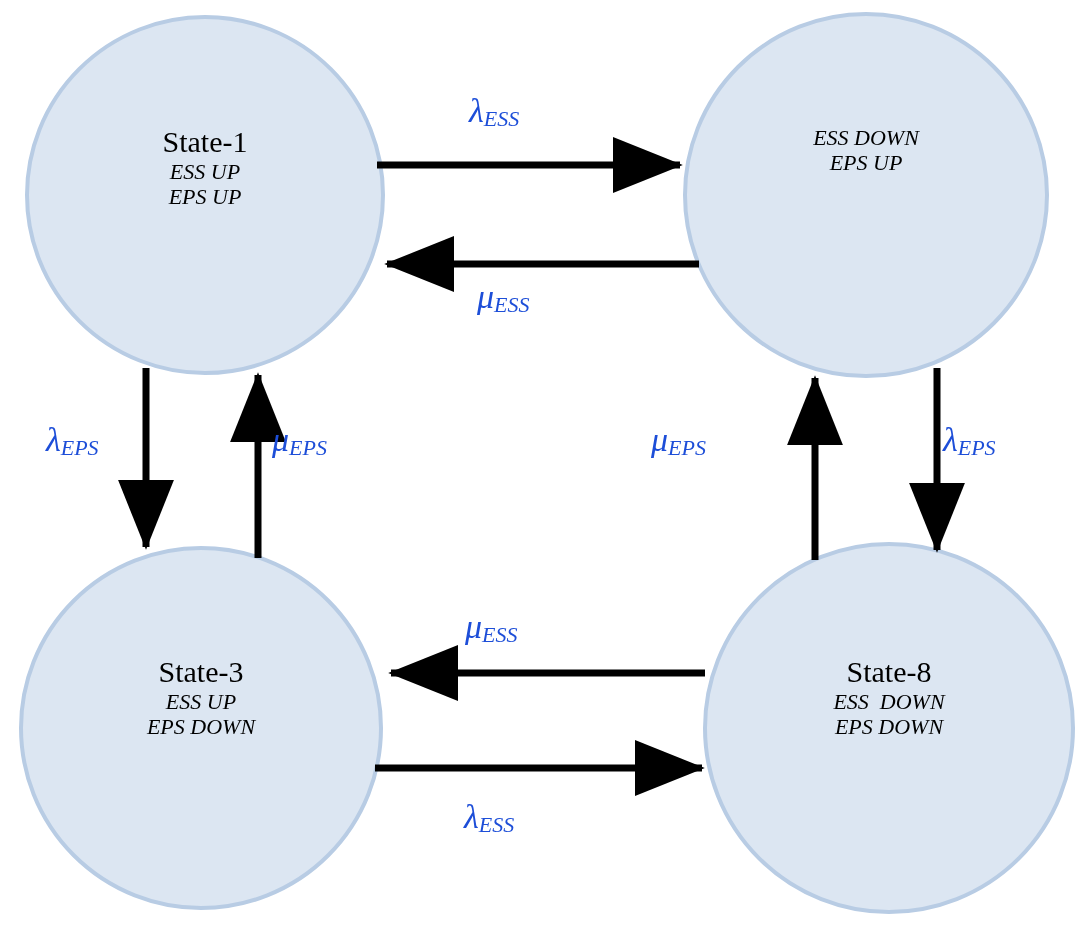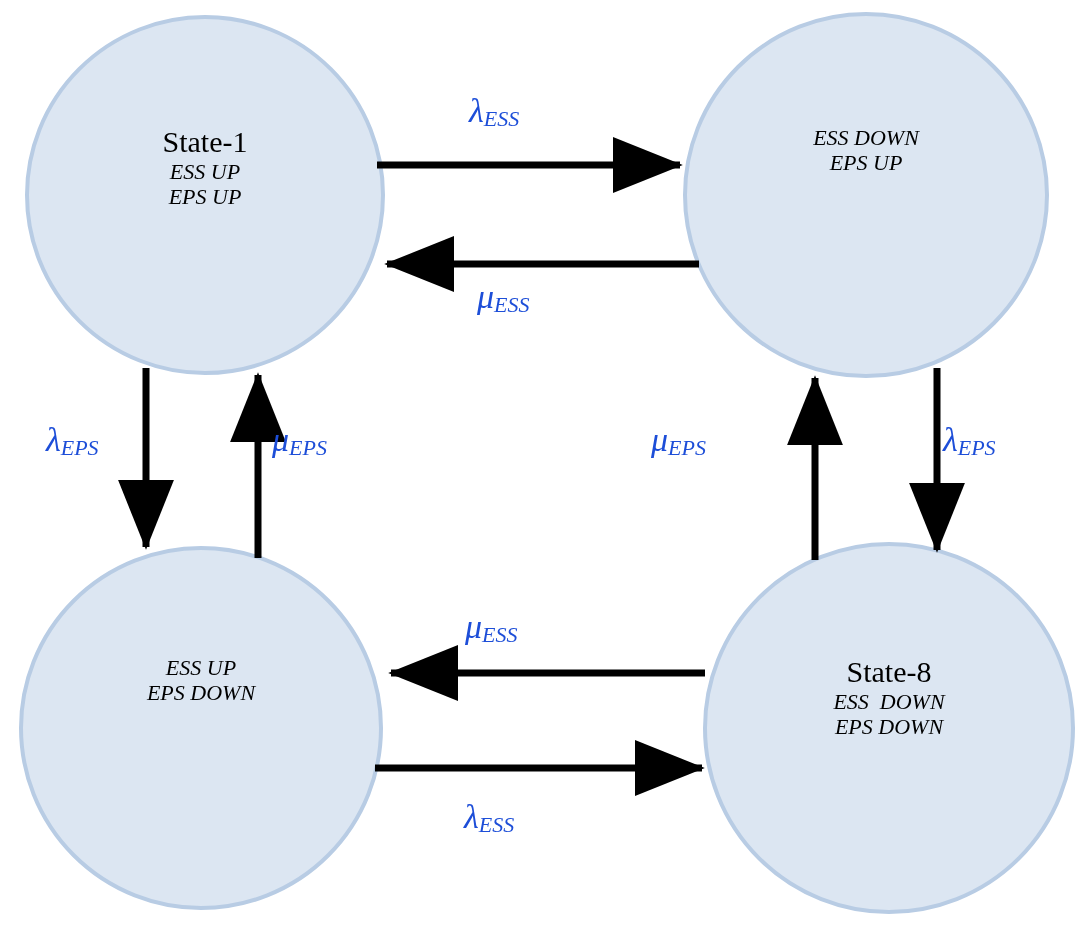--- a/index.html
+++ b/index.html
@@ -104,20 +104,21 @@
     <div class="node-line">ESS UP</div>
     <div class="node-line">EPS UP</div>
   </div>
 
   <div class="node-label" style="left:686px; top:125px;">
     <div class="node-line">ESS DOWN</div>
     <div class="node-line">EPS UP</div>
   </div>
 
   <div class="node-label" style="left:21px; top:655px;">
+    <div class="node-title">State-3</div>
     <div class="node-line">ESS UP</div>
     <div class="node-line">EPS DOWN</div>
   </div>
 
   <div class="node-label" style="left:709px; top:655px;">
     <div class="node-title">State-8</div>
     <div class="node-line">ESS  DOWN</div>
     <div class="node-line">EPS DOWN</div>
   </div>
 

